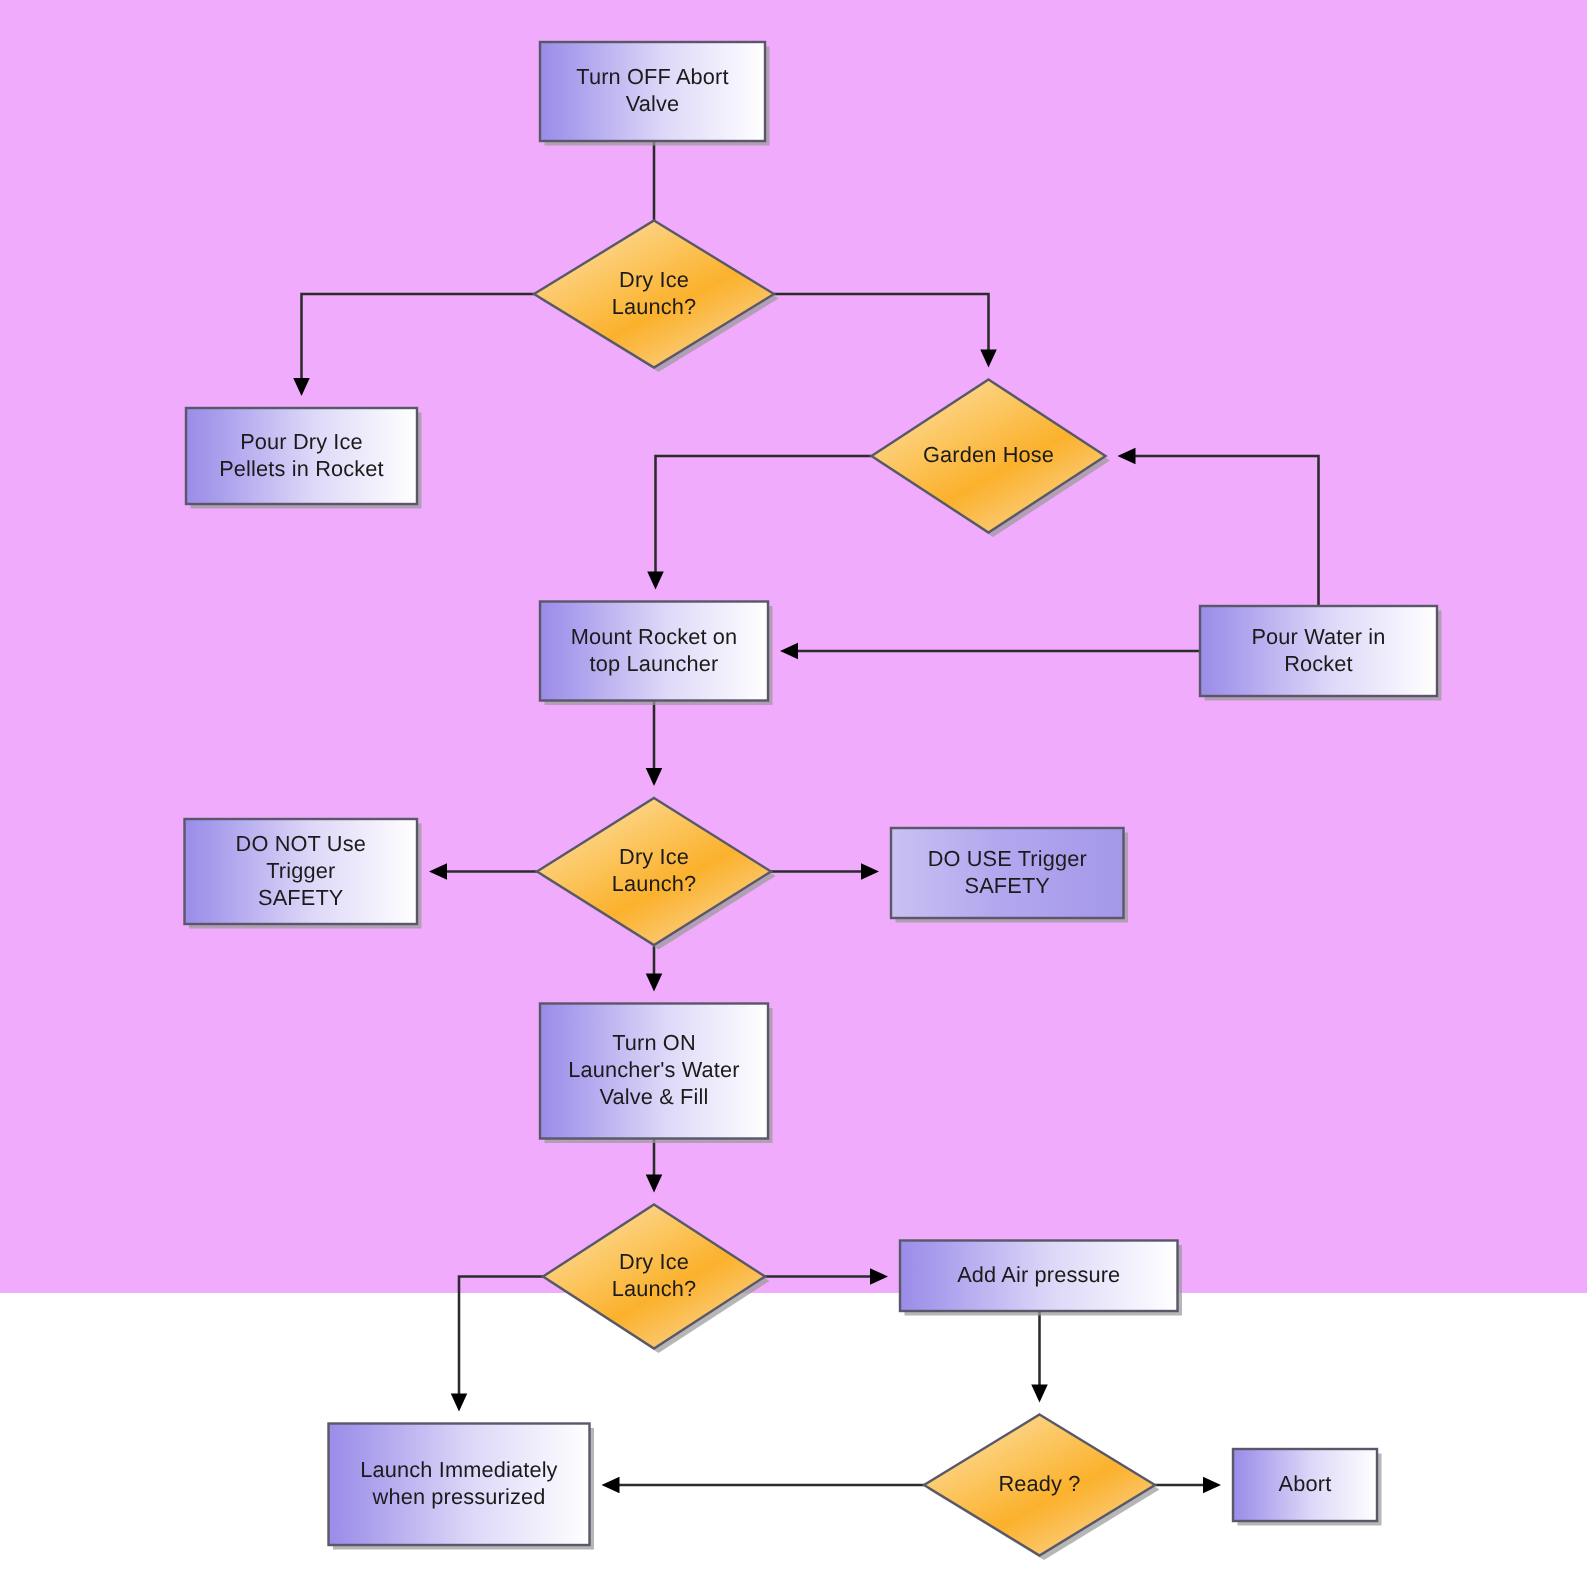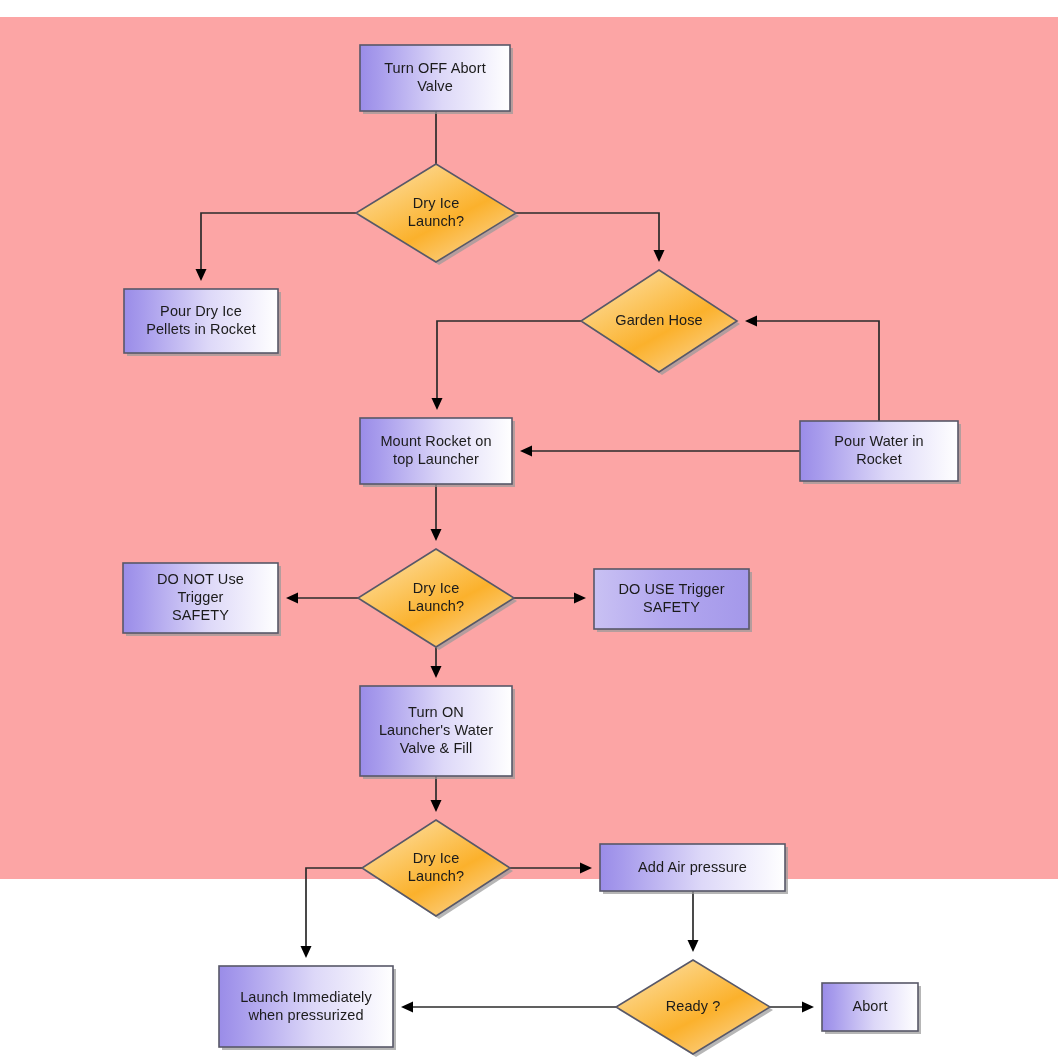--- a/index.html
+++ b/index.html
@@ -11,22 +11,21 @@
   body {
     width: 1058px;
     height: 1058px;
     overflow: hidden;
     font-family: "Liberation Sans", sans-serif;
   }
   #flow-root {
     position: relative;
     width: 1058px;
     height: 862px;
-    background: #fca5a5;
-    margin-top: 17px;
+    background: #f0abfc;
   }
   svg#flow-canvas {
     position: absolute;
     top: 0;
     left: 0;
     width: 1058px;
     height: 1058px;
     display: block;
   }
   .node-label {

